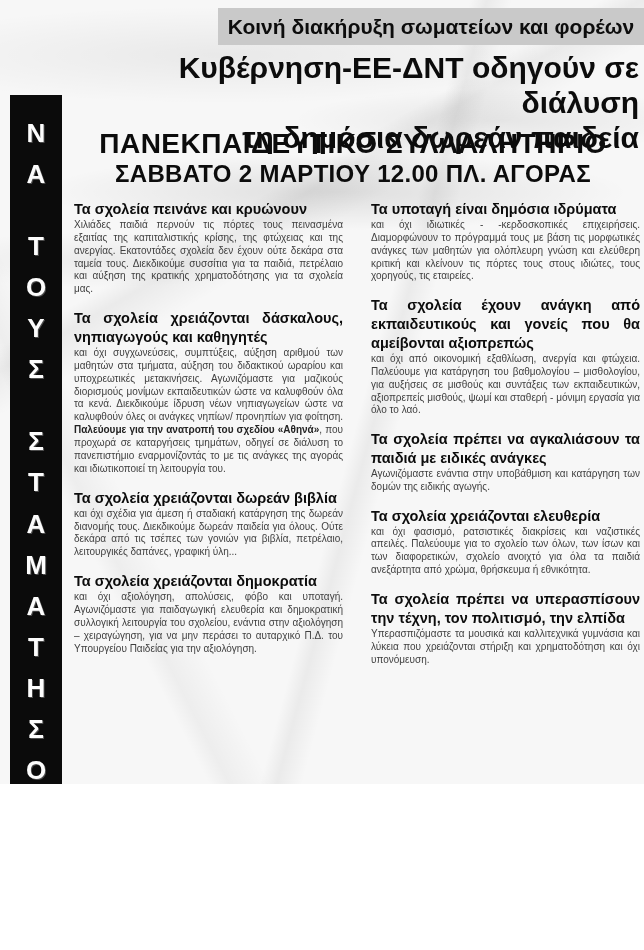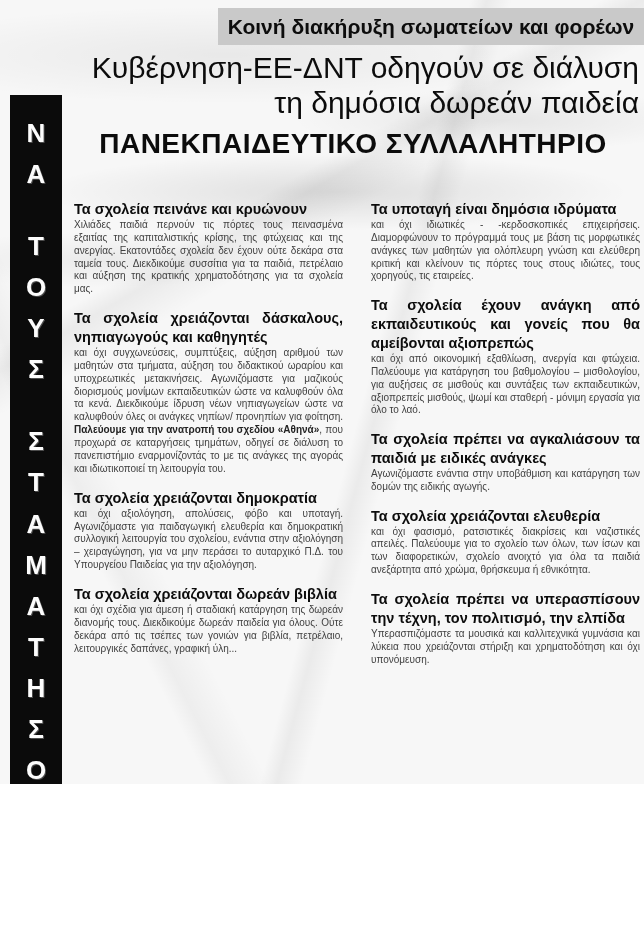--- a/index.html
+++ b/index.html
@@ -20,21 +20,21 @@
   }
   .banner{
     position:absolute;left:218px;top:8px;right:0;height:37px;
     background:var(--banner-bg,#c9c9c9);
     display:flex;align-items:center;justify-content:center;
     font-weight:bold;font-size:21px;color:#0c0c0c;
     white-space:nowrap;
   }
   .title{
     position:absolute;left:60px;right:5px;top:50px;
-    text-align:right;font-weight:normal;font-size:30px;line-height:1.17;
+    text-align:right;font-weight:bold;font-size:30px;line-height:1.17;
     color:var(--heading-text,#0c0c0c);
   }
   .rally{
     position:absolute;left:66px;right:4px;top:128px;
     text-align:center;font-weight:bold;color:var(--heading-text,#0c0c0c);
   }
   .rally .l1{font-size:28px;line-height:1.12;letter-spacing:0.5px;}
   .rally .l2{font-size:24px;line-height:1.25;letter-spacing:0.3px;}
   .vbar{
     position:absolute;left:10px;top:95px;width:52px;height:836px;
@@ -70,20 +70,21 @@
     <span>Κοινή διακήρυξη σωματείων και φορέων</span>
   </div>
 
   <div class="title">
     <div>Κυβέρνηση-ΕΕ-ΔΝΤ οδηγούν σε διάλυση</div>
     <div>τη δημόσια δωρεάν παιδεία</div>
   </div>
 
   <div class="rally">
     <div class="l1">ΠΑΝΕΚΠΑΙΔΕΥΤΙΚΟ ΣΥΛΛΑΛΗΤΗΡΙΟ</div>
+    <div class="l2">ΣΑΒΒΑΤΟ 2 ΜΑΡΤΙΟΥ 12.00 ΠΛ. ΑΓΟΡΑΣ</div>
   </div>
 
   <div class="vbar">
       <div class="vletter">Ν</div>
       <div class="vletter">Α</div>
       <div class="vgap"></div>
       <div class="vletter">Τ</div>
       <div class="vletter">Ο</div>
       <div class="vletter">Υ</div>
       <div class="vletter">Σ</div>
@@ -107,26 +108,26 @@
     <div class="col">
       <div class="para">
         <h3 class="hd">Τα σχολεία πεινάνε και κρυώνουν</h3>
         <p class="bd"><span>Χιλιάδες παιδιά περνούν τις πόρτες τους πεινασμένα εξαιτίας της καπιταλιστικής κρίσης, της φτώχειας και της ανεργίας. Εκατοντάδες σχολεία δεν έχουν ούτε δεκάρα στα ταμεία τους. Διεκδικούμε συσσίτια για τα παιδιά, πετρέλαιο και αύξηση της κρατικής χρηματοδότησης για τα σχολεία μας.</span><span class="b"></span><span></span></p>
       </div>
       <div class="para">
         <h3 class="hd">Τα σχολεία χρειάζονται δάσκαλους, νηπιαγωγούς και καθηγητές</h3>
         <p class="bd"><span>και όχι συγχωνεύσεις, συμπτύξεις, αύξηση αριθμού των μαθητών στα τμήματα, αύξηση του διδακτικού ωραρίου και υποχρεωτικές μετακινήσεις. Αγωνιζόμαστε για μαζικούς διορισμούς μονίμων εκπαιδευτικών ώστε να καλυφθούν όλα τα κενά. Διεκδικούμε ίδρυση νέων νηπιαγωγείων ώστε να καλυφθούν όλες οι ανάγκες νηπίων/ προνηπίων για φοίτηση. </span><span class="b">Παλεύουμε για την ανατροπή του σχεδίου «Αθηνά»</span><span>, που προχωρά σε καταργήσεις τμημάτων, οδηγεί σε διάλυση το πανεπιστήμιο εναρμονίζοντάς το με τις ανάγκες της αγοράς και ιδιωτικοποιεί τη λειτουργία του.</span></p>
       </div>
       <div class="para">
+        <h3 class="hd">Τα σχολεία χρειάζονται δωρεάν βιβλία</h3>
+        <p class="bd"><span>και όχι σχέδια για άμεση ή σταδιακή κατάργηση της δωρεάν διανομής τους. Διεκδικούμε δωρεάν παιδεία για όλους. Ούτε δεκάρα από τις τσέπες των γονιών για βιβλία, πετρέλαιο, λειτουργικές δαπάνες, γραφική ύλη...</span><span class="b"></span><span></span></p>
+      </div>
+      <div class="para">
         <h3 class="hd">Τα σχολεία χρειάζονται δημοκρατία</h3>
         <p class="bd"><span>και όχι αξιολόγηση, απολύσεις, φόβο και υποταγή. Αγωνιζόμαστε για παιδαγωγική ελευθερία και δημοκρατική συλλογική λειτουργία του σχολείου, ενάντια στην αξιολόγηση – χειραγώγηση, για να μην περάσει το αυταρχικό Π.Δ. του Υπουργείου Παιδείας για την αξιολόγηση.</span><span class="b"></span><span></span></p>
-      </div>
-      <div class="para">
-        <h3 class="hd">Τα σχολεία χρειάζονται δωρεάν βιβλία</h3>
-        <p class="bd"><span>και όχι σχέδια για άμεση ή σταδιακή κατάργηση της δωρεάν διανομής τους. Διεκδικούμε δωρεάν παιδεία για όλους. Ούτε δεκάρα από τις τσέπες των γονιών για βιβλία, πετρέλαιο, λειτουργικές δαπάνες, γραφική ύλη...</span><span class="b"></span><span></span></p>
       </div>
     </div>
 
     <div class="col">
       <div class="para">
         <h3 class="hd">Τα υποταγή είναι δημόσια ιδρύματα</h3>
         <p class="bd"><span>και όχι ιδιωτικές - -κερδοσκοπικές επιχειρήσεις. Διαμορφώνουν το πρόγραμμά τους με βάση τις μορφωτικές ανάγκες των μαθητών για ολόπλευρη γνώση και ελεύθερη κριτική και κλείνουν τις πόρτες τους στους ιδιώτες, τους χορηγούς, τις εταιρείες.</span><span class="b"></span><span></span></p>
       </div>
       <div class="para">
         <h3 class="hd">Τα σχολεία έχουν ανάγκη από εκπαιδευτικούς και γονείς που θα αμείβονται αξιοπρεπώς</h3>

